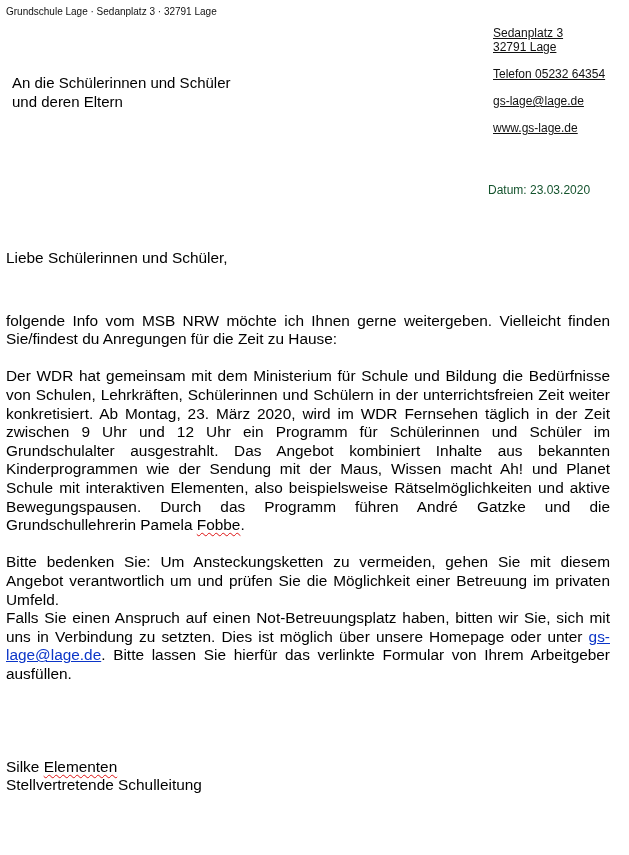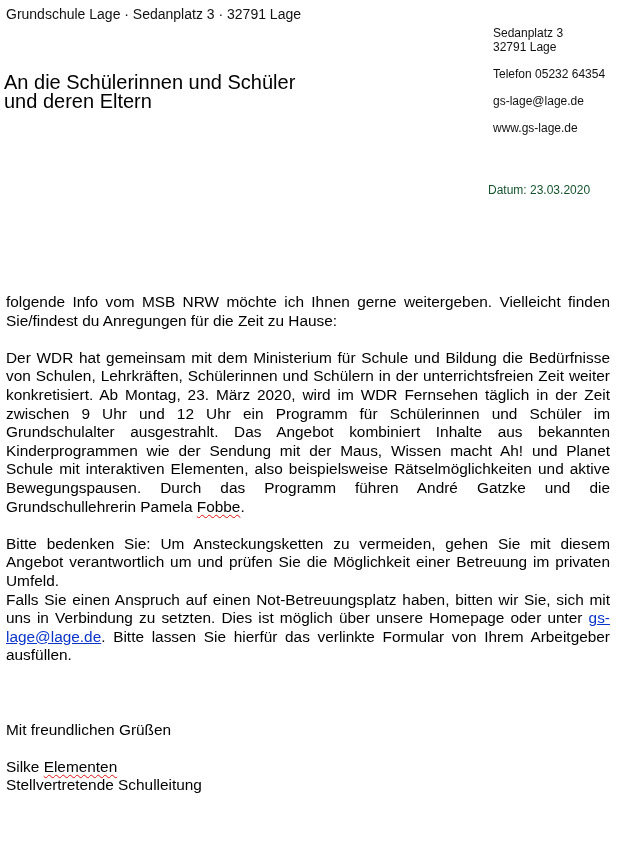--- a/index.html
+++ b/index.html
@@ -11,35 +11,35 @@
       width: 629px;
       height: 855px;
       position: relative;
       overflow: hidden;
       color: #000000;
       font-family: "Liberation Sans", sans-serif;
     }
     .abs { position: absolute; }
     .sender-line {
       left: 6px; top: 6px;
-      font-size: 14px;
+      font-size: 10px;
       color: #111;
       white-space: nowrap;
     }
     .contact {
       left: 493px; top: 26px;
       font-size: 12px;
       line-height: 14px;
       color: #111;
     }
-    .contact div { white-space: nowrap; }
+    .contact div { white-space: nowrap; text-decoration: underline; }
     .contact .gap { height: 13px; }
     .recipient {
-      left: 4px; top: 73px;
-      font-size: 20px;
+      left: 12px; top: 73px;
+      font-size: 15px;
       line-height: 19px;
     }
     .date {
       left: 488px; top: 183px;
       font-size: 12px;
       white-space: nowrap;
       color: #14532d;
     }
     .body {
       left: 6px; top: 249px;
@@ -84,37 +84,37 @@
 
 <div class="abs recipient">
   <div>An die Schülerinnen und Schüler</div>
   <div>und deren Eltern</div>
 </div>
 
 <div class="abs date">Datum: 23.03.2020</div>
 
 <div class="abs body">
   <div class="greeting">
+    <div>Liebe Schülerinnen und Schüler,</div>
   </div>
   <div class="sp1"></div>
   <div class="sp2" style="height:13px"></div>
 
   <p class="last-line">folgende Info vom MSB NRW möchte ich Ihnen gerne weitergeben. Vielleicht finden Sie/findest du Anregungen für die Zeit zu Hause:</p>
   <div class="sp2"></div>
 
   <p class="last-line"><span>Der WDR hat gemeinsam mit dem Ministerium für Schule und Bildung die Bedürfnisse von Schulen, Lehrkräften, Schülerinnen und Schülern in der unterrichtsfreien Zeit weiter konkretisiert. Ab Montag, 23. März 2020, wird im WDR Fernsehen täglich in der Zeit zwischen 9 Uhr und 12 Uhr ein Programm für Schülerinnen und Schüler im Grundschulalter ausgestrahlt. Das Angebot kombiniert Inhalte aus bekannten Kinderprogrammen wie der Sendung mit der Maus, Wissen macht Ah! und Planet Schule mit interaktiven Elementen, also beispielsweise Rätselmöglichkeiten und aktive Bewegungspausen. Durch das Programm führen André Gatzke und die Grundschullehrerin Pamela </span><span class="spell">Fobbe</span><span>.</span></p>
   <div class="sp2"></div>
 
   <p class="last-line">Bitte bedenken Sie: Um Ansteckungsketten zu vermeiden, gehen Sie mit diesem Angebot verantwortlich um und prüfen Sie die Möglichkeit einer Betreuung im privaten Umfeld.</p>
 
   <p class="last-line"><span>Falls Sie einen Anspruch auf einen Not-Betreuungsplatz haben, bitten wir Sie, sich mit uns in Verbindung zu setzten. Dies ist möglich über unsere Homepage oder unter </span><a class="mail" href="#">gs-lage@lage.de</a><span>. Bitte lassen Sie hierfür das verlinkte Formular von Ihrem Arbeitgeber ausfüllen.</span></p>
   <div class="sp2"></div>
 
   <div class="sp2"></div>
   <div class="sp2"></div>
 
   <div class="closing">
-    <div>Mit freundlichen Grüßen</div>
     <div class="sp2"></div>
     <div><span>Silke </span><span class="spell">Elementen</span></div>
     <div>Stellvertretende Schulleitung</div>
   </div>
 </div>
 
 </body></html>

